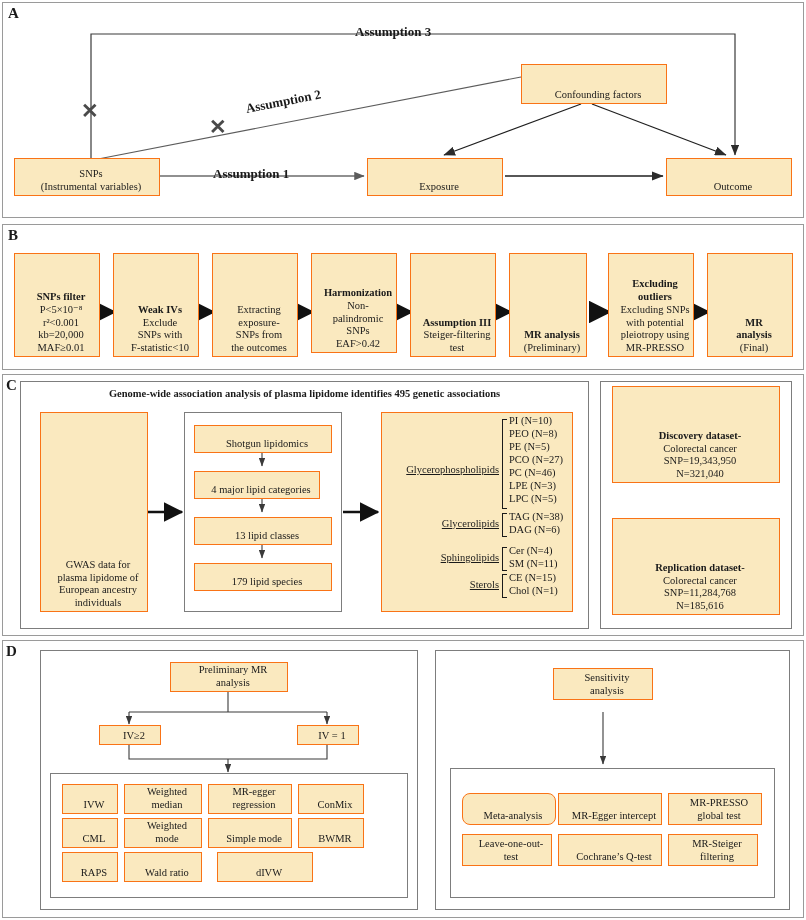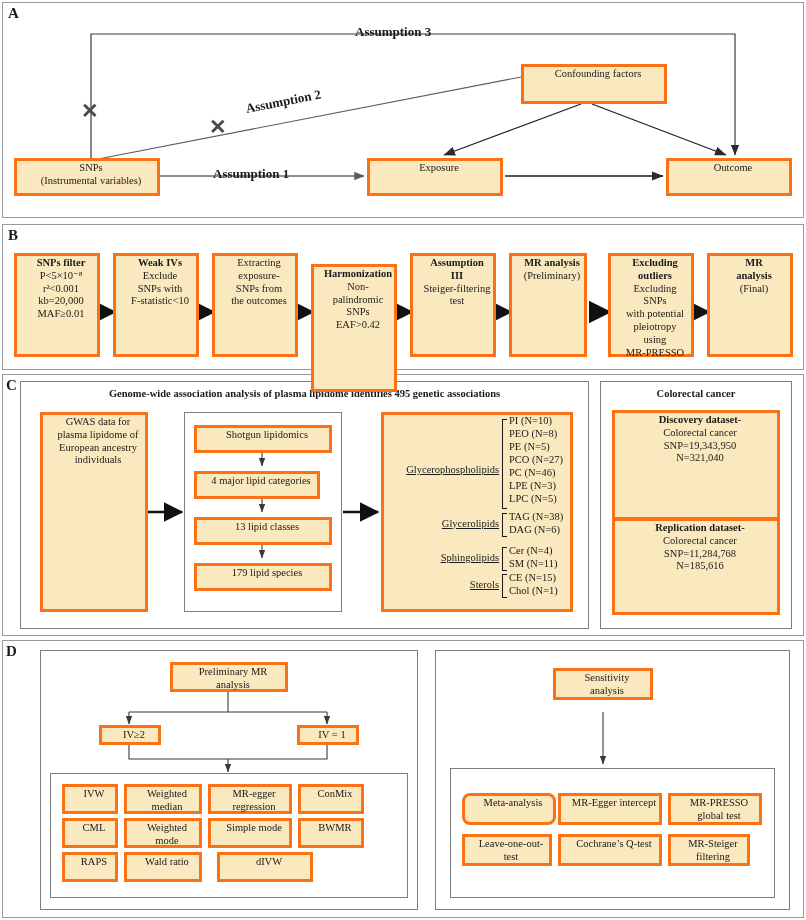--- a/index.html
+++ b/index.html
@@ -1,21 +1,21 @@
 <!DOCTYPE html>
 <html><head>
 <meta charset="utf-8">
 <style>
   html,body{margin:0;padding:0;background:#fff;}
   body{width:806px;height:920px;position:relative;
        font-family:"Liberation Serif","DejaVu Serif",serif;color:#1a1a1a;}
   .panel{position:absolute;border:1px solid #9a9a9a;box-sizing:border-box;background:#fff;}
   .plabel{position:absolute;font-weight:bold;font-size:15px;font-family:"Liberation Serif",serif;z-index:12;}
-  .box{position:absolute;background:#fae9bf;border:3px solid #f97316;box-sizing:border-box;
-       display:flex;align-items:flex-start;justify-content:center;text-align:center;
+  .box{position:absolute;background:#fae9bf;border:1px solid #f97316;box-sizing:border-box;
+       display:flex;align-items:flex-end;justify-content:center;text-align:center;
        font-size:10.5px;line-height:1.22;z-index:6;padding-left:8px;}
   .box .inner{padding:1px 2px;}
   .b{font-weight:bold;}
   .frame{position:absolute;border:1px solid #7d7d7d;box-sizing:border-box;background:#fff;z-index:2;}
   .ftitle{position:absolute;font-weight:bold;font-size:10.5px;text-align:center;z-index:5;}
   svg.ov{position:absolute;left:0;top:0;overflow:visible;z-index:4;pointer-events:none;}
   .lbl{position:absolute;font-weight:bold;font-size:13px;z-index:9;background:transparent;}
   .xm{position:absolute;font-weight:bold;font-size:21px;color:#4a4a4a;z-index:10;
       font-family:"Liberation Sans",sans-serif;}
   .lipid{position:absolute;font-size:10.5px;line-height:1.16;z-index:7;}
@@ -114,21 +114,21 @@
   </div>
 </div>
 <div class="box" style="left:212px;top:253px;width:86px;height:104px;">
   <div class="inner">
     <div>Extracting</div>
     <div>exposure-</div>
     <div>SNPs from</div>
     <div>the outcomes</div>
   </div>
 </div>
-<div class="box" style="left:311px;top:253px;width:86px;height:128px;margin-top:11px;">
+<div class="box" style="left:311px;top:253px;width:86px;height:100px;">
   <div class="inner">
     <div class="b">Harmonization</div>
     <div>Non-palindromic</div>
     <div>SNPs</div>
     <div>EAF&gt;0.42</div>
   </div>
 </div>
 <div class="box" style="left:410px;top:253px;width:86px;height:104px;">
   <div class="inner">
     <div class="b">Assumption III</div>
@@ -223,21 +223,21 @@
   <div class="mem" style="left:128px;top:146px;">SM (N=11)</div>
 
   <div class="cat" style="left:0px;top:167px;width:118px;">Sterols</div>
   <div class="brk" style="left:121px;top:162px;width:5px;height:24px;"></div>
   <div class="mem" style="left:128px;top:160px;">CE (N=15)</div>
   <div class="mem" style="left:128px;top:173px;">Chol (N=1)</div>
 </div>
 
 <div class="frame" style="left:600px;top:381px;width:192px;height:248px;"></div>
 <div class="ftitle" style="left:600px;top:388px;width:192px;">Colorectal cancer</div>
-<div class="box" style="left:612px;top:410px;width:168px;height:110px;">
+<div class="box" style="left:612px;top:386px;width:168px;height:97px;">
   <div class="inner">
     <div class="b">Discovery dataset-</div>
     <div>Colorectal cancer</div>
     <div>SNP=19,343,950</div>
     <div>N=321,040</div>
   </div>
 </div>
 <div class="box" style="left:612px;top:518px;width:168px;height:97px;">
   <div class="inner">
     <div class="b">Replication dataset-</div>
@@ -372,18 +372,18 @@
   <div class="inner">
       <div>Leave-one-out-</div>
   <div>test</div>
     </div>
   </div>
 <div class="box" style="left:558px;top:834px;width:104px;height:32px;">
   <div class="inner">
       <div>Cochrane’s Q-test</div>
     </div>
   </div>
-<div class="box" style="left:668px;top:834px;width:82px;height:32px;">
+<div class="box" style="left:668px;top:834px;width:90px;height:32px;">
   <div class="inner">
       <div>MR-Steiger</div>
   <div>filtering</div>
     </div>
   </div>
 
 </body></html>

